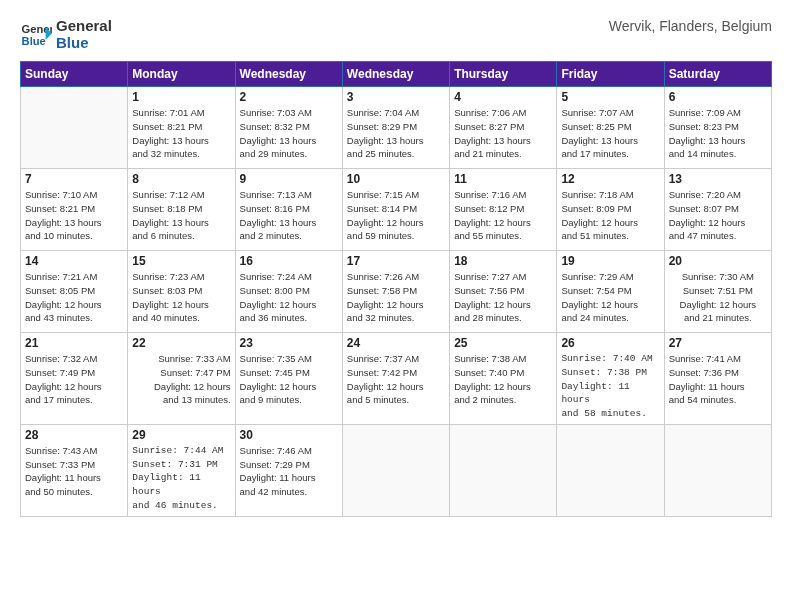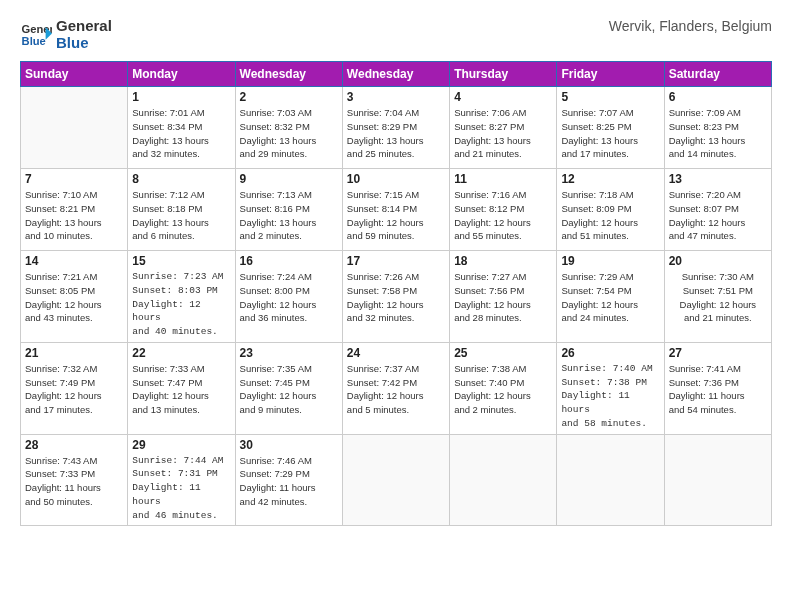--- a/index.html
+++ b/index.html
@@ -43,21 +43,21 @@
     .subtitle {
       font-size: 14px;
       color: #555;
     }
     .calendar {
       width: 100%;
       border-collapse: collapse;
       font-size: 10.5px;
     }
     .calendar thead th {
-      background: #a21caf;
+      background: #4c1d95;
       color: #fff;
       padding: 5px 4px;
       font-size: 12px;
       font-weight: bold;
       text-align: left;
       border: 1px solid #2a6db5;
     }
     .calendar tbody td {
       border: 1px solid #ccc;
       vertical-align: top;
@@ -116,21 +116,21 @@
           <th>Friday</th>
           <th>Saturday</th>
         </tr>
     </thead>
     <tbody id="calendar-body">
     <tr>
           <td class="empty-cell"></td>
           <td>
             <span class="day-num">1</span>
             <div class="day-detail" style="white-space: pre-line;">Sunrise: 7:01 AM
-Sunset: 8:34 PM
+Sunset: 8:21 PM
 Daylight: 13 hours
 and 32 minutes.</div>
           </td>
           <td>
             <span class="day-num">2</span>
             <div class="day-detail" style="white-space: pre-line;">Sunrise: 7:03 AM
 Sunset: 8:32 PM
 Daylight: 13 hours
 and 29 minutes.</div>
           </td>
@@ -217,21 +217,21 @@
         <tr>
           <td>
             <span class="day-num">14</span>
             <div class="day-detail" style="white-space: pre-line;">Sunrise: 7:21 AM
 Sunset: 8:05 PM
 Daylight: 12 hours
 and 43 minutes.</div>
           </td>
           <td>
             <span class="day-num">15</span>
-            <div class="day-detail" style="white-space: pre-line; font-family: Liberation Mono, monospace;">Sunrise: 7:23 AM
+            <div class="day-detail" style="white-space: pre-line;">Sunrise: 7:23 AM
 Sunset: 8:03 PM
 Daylight: 12 hours
 and 40 minutes.</div>
           </td>
           <td>
             <span class="day-num">16</span>
             <div class="day-detail" style="white-space: pre-line;">Sunrise: 7:24 AM
 Sunset: 8:00 PM
 Daylight: 12 hours
 and 36 minutes.</div>
@@ -268,21 +268,21 @@
         <tr>
           <td>
             <span class="day-num">21</span>
             <div class="day-detail" style="white-space: pre-line;">Sunrise: 7:32 AM
 Sunset: 7:49 PM
 Daylight: 12 hours
 and 17 minutes.</div>
           </td>
           <td>
             <span class="day-num">22</span>
-            <div class="day-detail" style="white-space: pre-line;">Sunrise: 7:33 AM
+            <div class="day-detail" style="white-space: pre-line; text-align: right;">Sunrise: 7:33 AM
 Sunset: 7:47 PM
 Daylight: 12 hours
 and 13 minutes.</div>
           </td>
           <td>
             <span class="day-num">23</span>
             <div class="day-detail" style="white-space: pre-line;">Sunrise: 7:35 AM
 Sunset: 7:45 PM
 Daylight: 12 hours
 and 9 minutes.</div>

